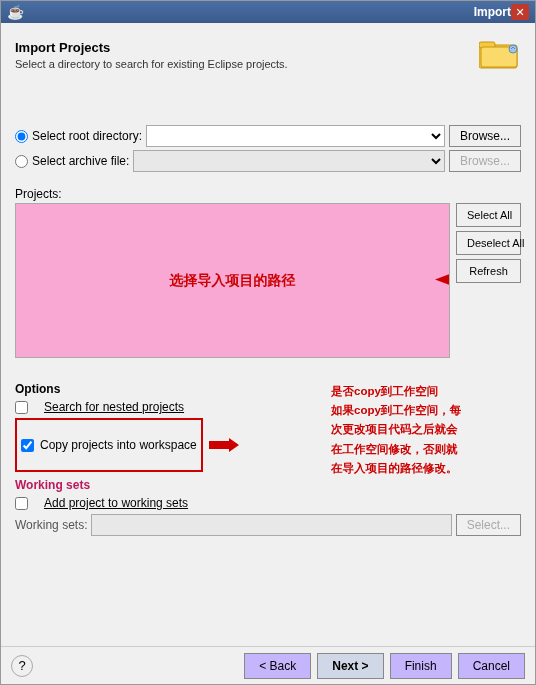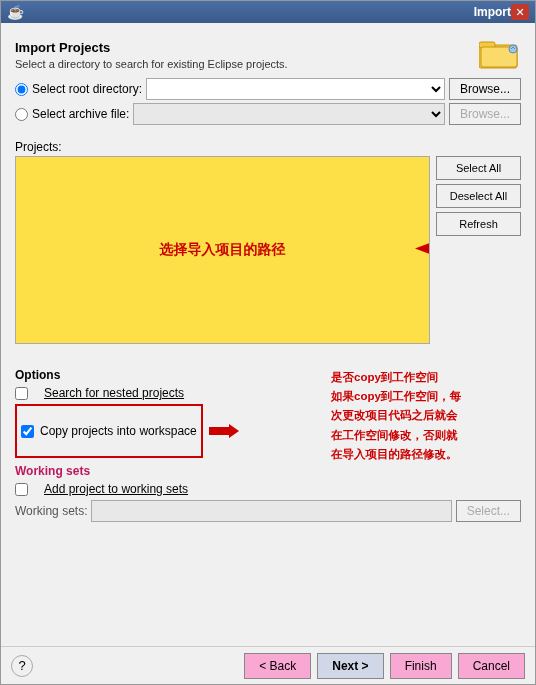--- a/index.html
+++ b/index.html
@@ -116,32 +116,32 @@
       color: #000;
       margin-bottom: 2px;
     }
     .projects-area {
       display: flex;
       gap: 6px;
     }
     .projects-list {
       flex: 1;
       border: 1px solid #aaa;
-      background: #fde047;
-      height: 188px;
+      background: #f9a8d4;
+      height: 155px;
       overflow-y: auto;
       position: relative;
     }
     .projects-btns {
       display: flex;
       flex-direction: column;
       gap: 4px;
     }
     .projects-btns .btn {
-      width: 85px;
+      width: 65px;
       height: 24px;
       font-size: 11px;
     }
     .options-section {
       margin-top: 16px;
     }
     .options-label {
       font-size: 12px;
       color: #000;
       font-weight: bold;
@@ -237,31 +237,32 @@
       display: flex;
       align-items: center;
       justify-content: center;
       font-size: 13px;
       cursor: pointer;
       background: #f0f0f0;
     }
     .footer-nav-btn {
       height: 26px;
       padding: 0 14px;
-      background: #f9a8d4;
+      background: #c4b5fd;
       border: 1px solid #888;
       font-size: 12px;
       cursor: pointer;
     }
     .footer-nav-btn.highlighted {
       background: #d0d8e8;
       font-weight: bold;
     }
     .radio-section {
       margin-bottom: 4px;
+      margin-top: 47px;
     }
     .radio-with-input {
       display: flex;
       align-items: center;
       gap: 4px;
       margin-bottom: 3px;
     }
     .select-dropdown {
       flex: 1;
       height: 22px;

